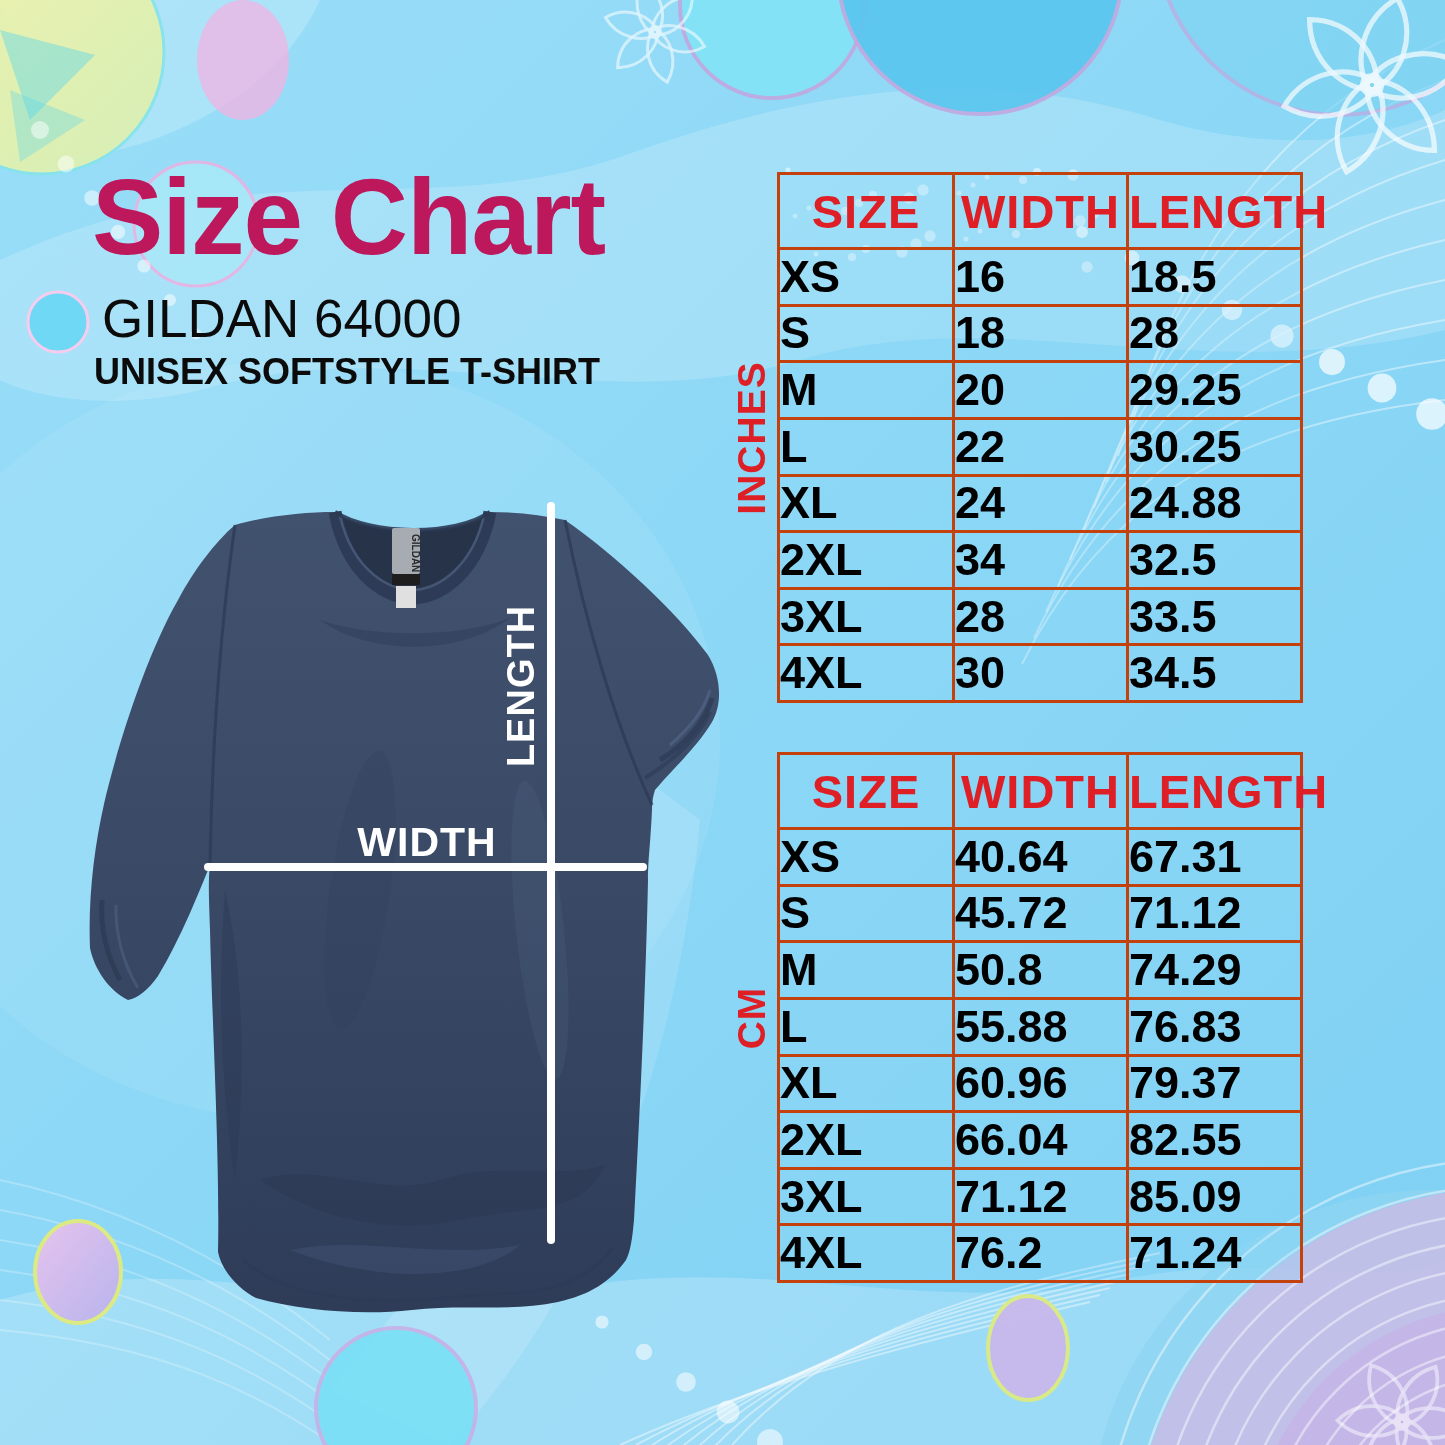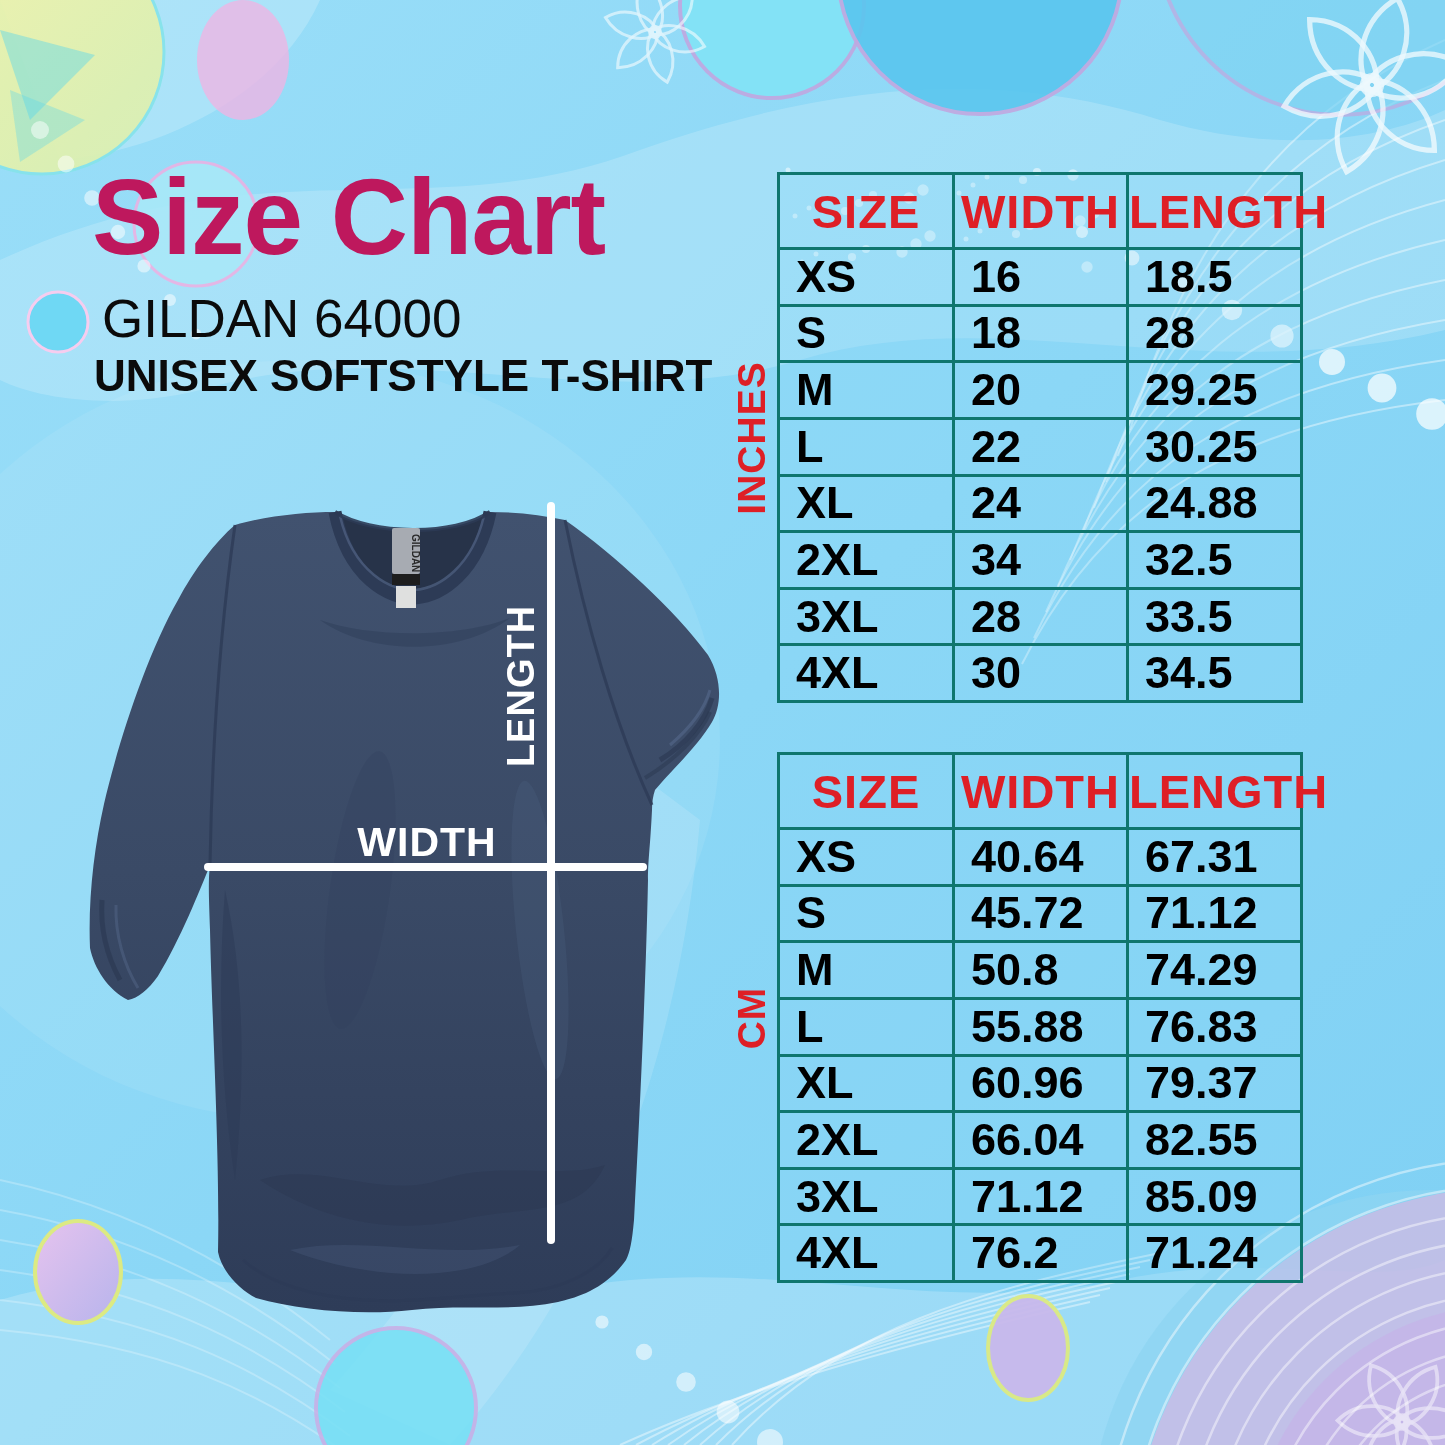--- a/index.html
+++ b/index.html
@@ -11,28 +11,28 @@
   .abs{position:absolute;}
   
   #bg{position:absolute;left:0;top:0;width:1445px;height:1445px;}
   .mesh{fill:none;stroke:rgba(255,255,255,0.42);stroke-width:2;}
   .mesh-faint{fill:none;stroke:rgba(255,255,255,0.25);stroke-width:2;}
   .petal{fill:none;stroke:rgba(255,255,255,0.8);stroke-width:5;}
   .arcbr{fill:none;stroke:rgba(255,255,255,0.45);stroke-width:2.5;}
   
   #page-title{left:92px;top:164px;font-size:107px;font-weight:800;color:#be185d;letter-spacing:-1px;line-height:1;}
   #brand-line{left:94px;top:292px;font-size:53px;font-weight:400;color:#0b0b0b;line-height:1;margin-left:8px;}
-  #product-line{left:94px;top:354px;font-size:44px;font-weight:800;color:#0b0b0b;line-height:1;}
+  #product-line{left:94px;top:354px;font-size:36px;font-weight:800;color:#0b0b0b;line-height:1;}
   
   .size-table{position:absolute;left:777px;width:523px;height:531px;border-collapse:collapse;border:3px solid #0e0e0e;table-layout:fixed;}
   #table-inches{top:172px;}
   #table-cm{top:752px;}
-  .size-table th,.size-table td{border:3px solid #0f766e;vertical-align:middle;padding:0;background:rgba(139,216,247,0.25);}
+  .size-table th,.size-table td{border:3px solid #c2410c;vertical-align:middle;padding:0;background:rgba(139,216,247,0.25);}
   .size-table thead th{height:72px;font-size:47px;font-weight:bold;color:#de1f26;letter-spacing:1px;}
-  .size-table td{font-size:45px;font-weight:bold;color:#000;padding-left:16px;}
+  .size-table td{font-size:45px;font-weight:bold;color:#000;}
   .unit-label{position:absolute;transform:translate(-50%,-50%) rotate(-90deg);color:#de1f26;font-weight:bold;font-size:39px;letter-spacing:1px;white-space:nowrap;}
   #unit-inches{left:752px;top:438px;}
   #unit-cm{left:752px;top:1018px;}
   
   #shirt-svg{position:absolute;left:60px;top:460px;width:680px;height:870px;}
   
   .measure-line{position:absolute;background:#ffffff;border-radius:5px;}
   #line-vertical{left:547px;top:502px;width:8px;height:742px;}
   #line-horizontal{left:204px;top:863px;width:443px;height:8px;}
   .measure-text{position:absolute;color:#ffffff;font-weight:bold;white-space:nowrap;}

